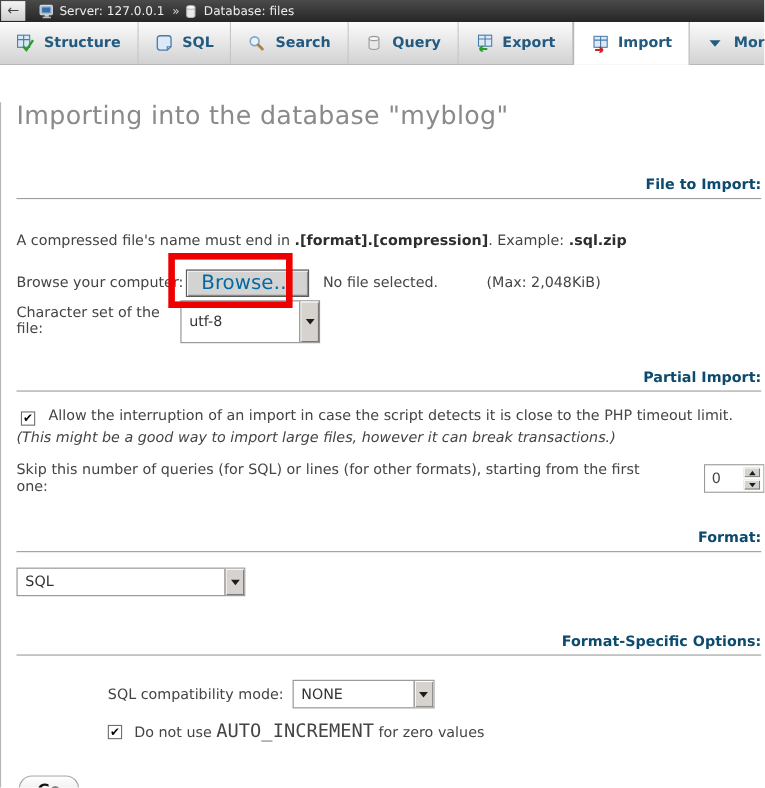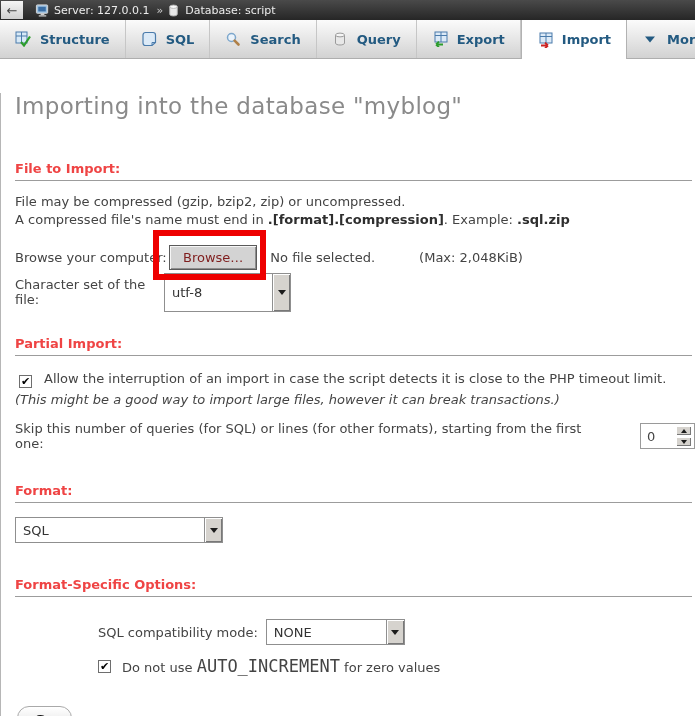--- a/index.html
+++ b/index.html
@@ -40,55 +40,55 @@
   .tab svg { width:16px; height:16px; flex:none; }
   
   .content {
     background:#fff; border-left:1px solid #b6b6b6; min-height:656px; position:relative;
   }
   .page-title {
     margin:34px 0 0 14px; font-size:23px; font-weight:normal;
     color:#8a8a8a; letter-spacing:.3px;
   }
   .section-h {
-    font-size:13px; font-weight:bold; color:#ef4444;
-    margin:0 3px 0 14px; padding-bottom:4px; border-bottom:1px solid #9c9c9c;
+    font-size:13px; font-weight:bold; color:#0c4a6e;
+    margin:0 3px 0 14px; padding-bottom:4px; border-bottom:1px solid #9c9c9c;text-align:right;
   }
   .h-file    { margin-top:42px; }
   .h-partial { margin-top:32px; }
   .h-format  { margin-top:34px; }
   .h-fso     { margin-top:34px; }
   .note-p { margin:12px 18px 0 14px; line-height:18px; color:#434343; }
   .row { display:flex; align-items:center; }
   .browse-row { margin:15px 0 0 14px; position:relative; height:26px; }
   .browse-label { width:154px; flex:none; }
   .no-file { margin-left:13px; }
   .max-size { margin-left:44px; }
   .charset-row { margin:10px 0 0 14px; height:24px; }
   .charset-label { width:149px; flex:none; }
   
   .win-btn {
     height:25px; padding:0 13px; background:#d3d3d3; border:1px solid #5a5a5a;
     box-shadow: inset 1px 1px 0 #f6f6f6, inset -1px -1px 0 #8d8d8d;
-    font-size:13px; color:#7f1d1d; display:inline-flex; align-items:center; font-family:inherit;
+    font-size:18px; color:#0369a1; display:inline-flex; align-items:center; font-family:inherit;
   }
   .win-select {
     display:inline-flex; align-items:stretch; background:#fff;
     border:1px solid #8f8f8f; height:24px;
   }
   .win-select .val { display:flex; align-items:center; padding:0 7px; flex:1; color:#333; overflow:hidden; white-space:nowrap; }
   .win-select .btn {
     width:18px; background:#d6d3ce; border-left:1px solid #8f8f8f; flex:none;
     display:flex; align-items:center; justify-content:center;
     box-shadow: inset 1px 1px 0 #ffffff, inset -1px -1px 0 #787878;
   }
   .tri-down { width:0; height:0; border-left:4px solid transparent; border-right:4px solid transparent; border-top:5px solid #1c1c1c; }
   .sel-charset { width:127px; height:39px; }
   .sel-format  { width:208px; height:26px; margin:14px 0 0 14px; }
-  .sel-compat  { width:139px; height:26px; margin-left:8px; }
+  .sel-compat  { width:129px; height:26px; margin-left:8px; }
   .win-check {
     width:13px; height:13px; background:#fff; border:1px solid #6e6e6e;
     display:inline-flex; align-items:center; justify-content:center;
     font-size:11px; line-height:1; color:#000; flex:none;
   }
   .allow-p { margin:13px 16px 0 14px; line-height:19px; }
   .allow-p .win-check { margin:0 12px 2px 4px; vertical-align:-2px; display:inline-flex; }
   .skip-row { margin:14px 0 0 14px; height:26px;gap:40px; }
   .spin-box {
     width:57px; height:26px; border:1px solid #9a9a9a; background:#fff; margin-left:13px;
@@ -133,21 +133,21 @@
       </svg>
   </span>
   <span class="txt">Server: 127.0.0.1</span>
   <span class="sep">»</span>
   <span class="crumb-icon">
     <svg viewBox="0 0 16 16">
         <path d="M4 4 v8 c0 1.1 1.8 1.8 4 1.8 s4-.7 4-1.8 V4" fill="#e9e9e9" stroke="#b5b5b5"></path>
         <ellipse cx="8" cy="4" rx="4" ry="1.8" fill="#f8f8f8" stroke="#b5b5b5"></ellipse>
       </svg>
   </span>
-  <span class="txt">Database: script</span>
+  <span class="txt">Database: files</span>
 </div>
 
 <div class="tabbar">
   <div class="tab">
     <svg viewBox="0 0 16 16">
         <rect x="1" y="1" width="11" height="11" fill="#d8e9f6" stroke="#4a7bab"></rect>
         <line x1="1" y1="5" x2="12" y2="5" stroke="#4a7bab"></line>
         <line x1="6.5" y1="1" x2="6.5" y2="12" stroke="#4a7bab"></line>
         <path d="M6 11 L9 14.5 L15 5.5" stroke="#2c9d2c" stroke-width="2.2" fill="none"></path>
       </svg>
@@ -200,21 +200,21 @@
   </div>
 </div>
 
 <div class="content">
 
   <h1 class="page-title">Importing into the database "myblog"</h1>
 
   
   <div class="section-h h-file">File to Import:</div>
   <p class="note-p">
-    <span>File may be compressed (gzip, bzip2, zip) or uncompressed.</span><br>
+    <br>
     <span>A compressed file's name must end in </span><b class="dark">.[format].[compression]</b><span>. Example: </span><b class="dark">.sql.zip</b>
   </p>
 
   <div class="row browse-row">
     <span class="browse-label">Browse your computer:</span>
     <button class="win-btn">Browse…</button>
     <span class="no-file">No file selected.</span>
     <span class="max-size">(Max: 2,048KiB)</span>
     <div class="red-box"></div>
   </div>

